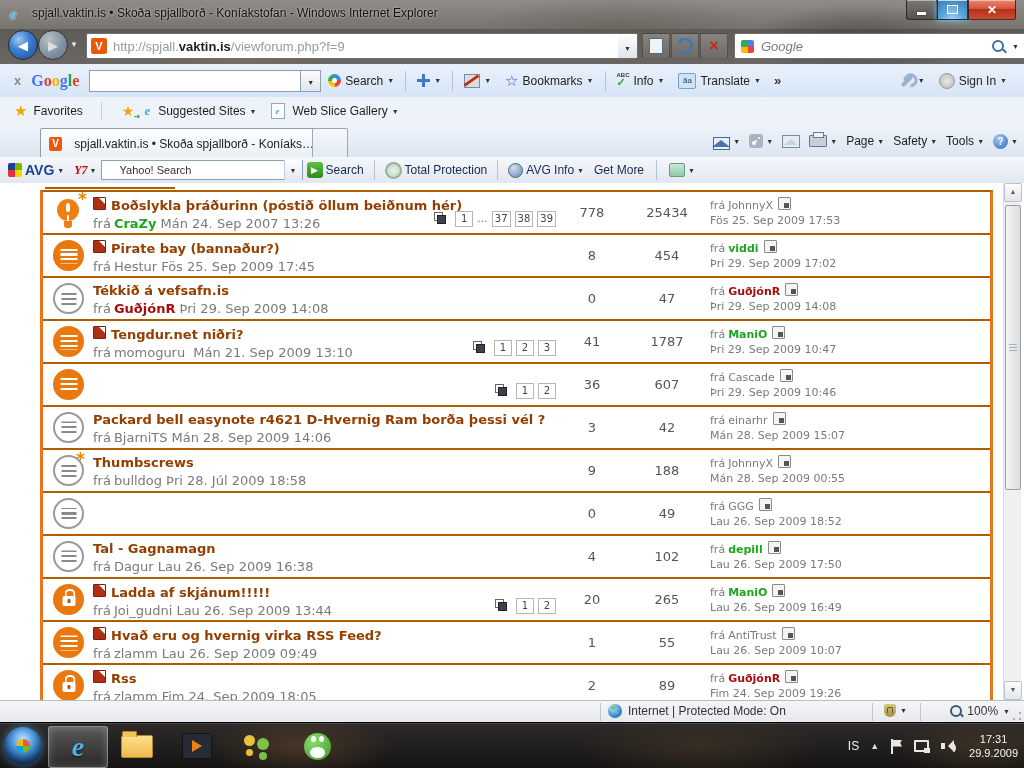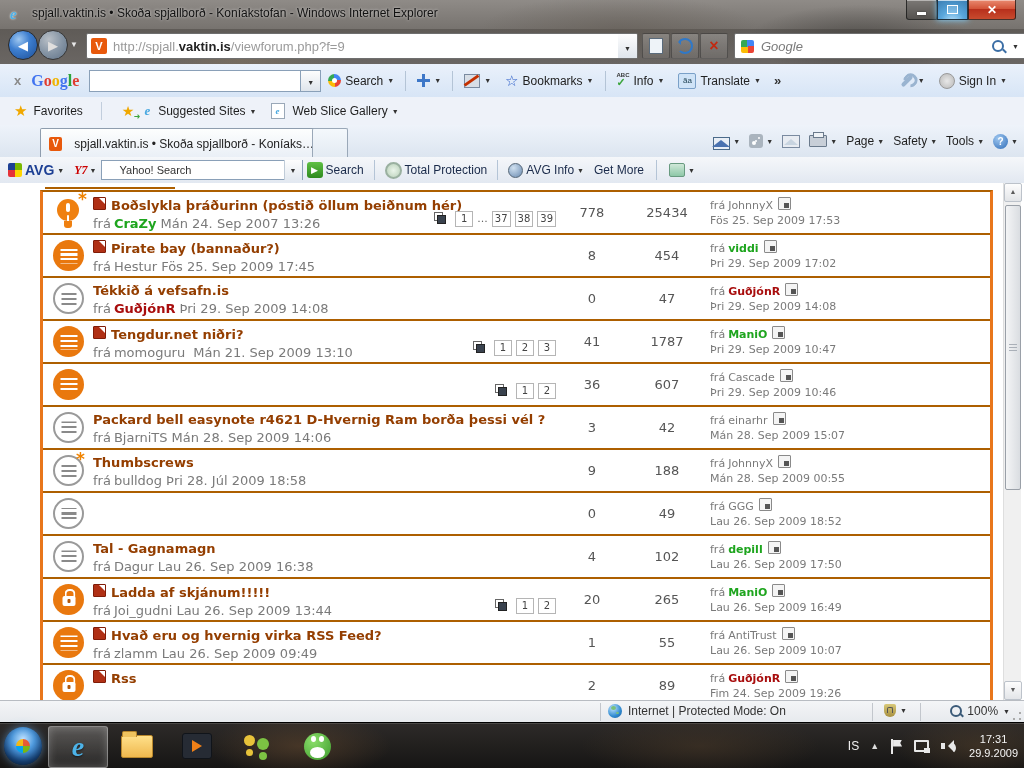--- a/index.html
+++ b/index.html
@@ -588,20 +588,21 @@
               <div><span class="mr">frá</span><span class="u-gray">AntiTrust</span><span class="jump-icon"></span></div>
               <div>Lau 26. Sep 2009 10:07</div>
             </div>
           </div>
           <div class="topic-row">
             <div class="t-icon locked">
               <span class="t-lock"></span>
             </div>
             <div class="t-main">
               <div class="t-title-line"><span class="new-icon"></span><span class="t-title">Rss</span></div>
+              <div class="t-sub"><span class="mr">frá</span><span class="u-gray">zlamm</span><span style="margin-left: 4px;">Fim 24. Sep 2009 18:05</span></div>
             </div>
             <div class="c-replies">2</div>
             <div class="c-views">89</div>
             <div class="c-last">
               <div><span class="mr">frá</span><span class="u-red">GuðjónR</span><span class="jump-icon"></span></div>
               <div>Fim 24. Sep 2009 19:26</div>
             </div>
           </div>
         </div>
     </div>

